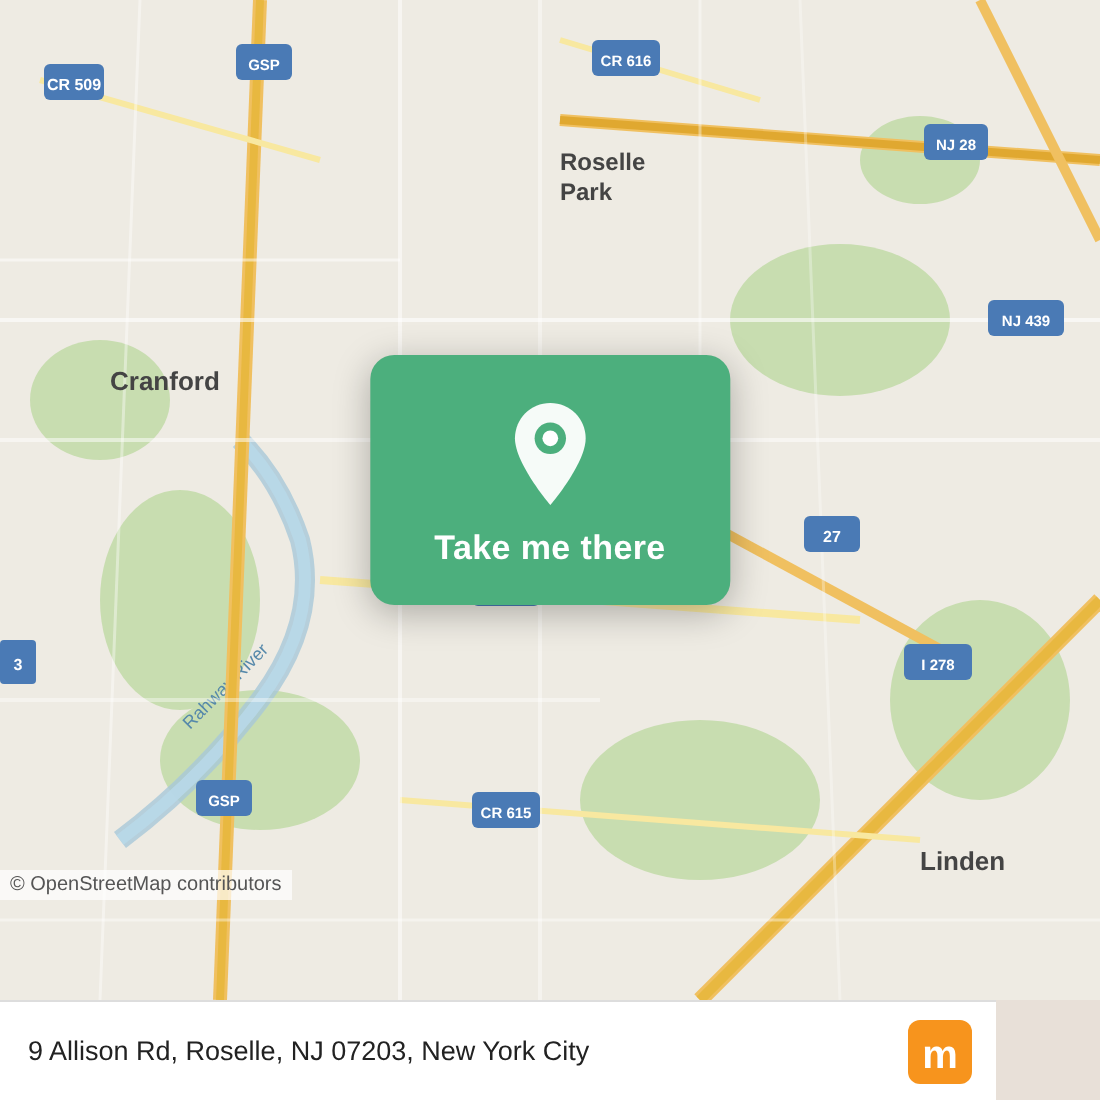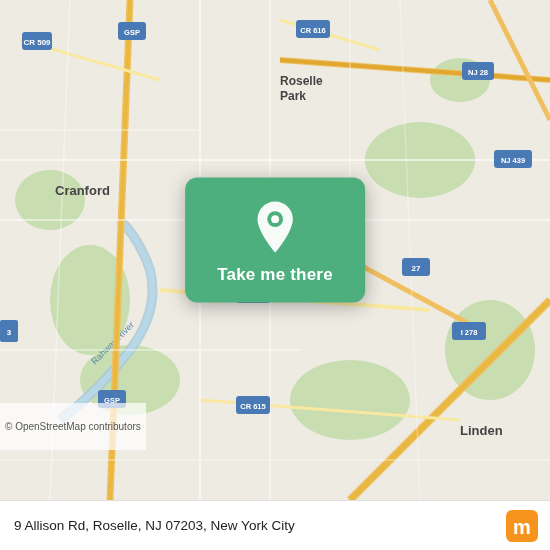--- a/index.html
+++ b/index.html
@@ -55,21 +55,21 @@
       border: none;
       color: #fff;
       font-size: 17px;
       font-weight: bold;
       cursor: pointer;
       letter-spacing: 0.2px;
       white-space: nowrap;
     }
 
     #footer-bar {
-      width: 550px;
+      width: 498px;
       height: 50px;
       background: #fff;
       display: flex;
       align-items: center;
       justify-content: space-between;
       padding: 0 12px 0 14px;
       border-top: 1px solid #ddd;
     }
 
     #footer-address {
@@ -89,21 +89,21 @@
       height: 32px;
     }
 
     #osm-credit {
       position: absolute;
       bottom: 50px;
       left: 0;
       font-size: 10px;
       color: #555;
       background: rgba(255,255,255,0.7);
-      padding: 18px 5px;
+      padding: 2px 5px;
     }
   </style>
 </head>
 <body>
 
 <div id="map-container">
 
   <svg id="map-svg" viewBox="0 0 550 500" xmlns="http://www.w3.org/2000/svg">
 
     <rect width="550" height="500" fill="#eeebe3"></rect>

